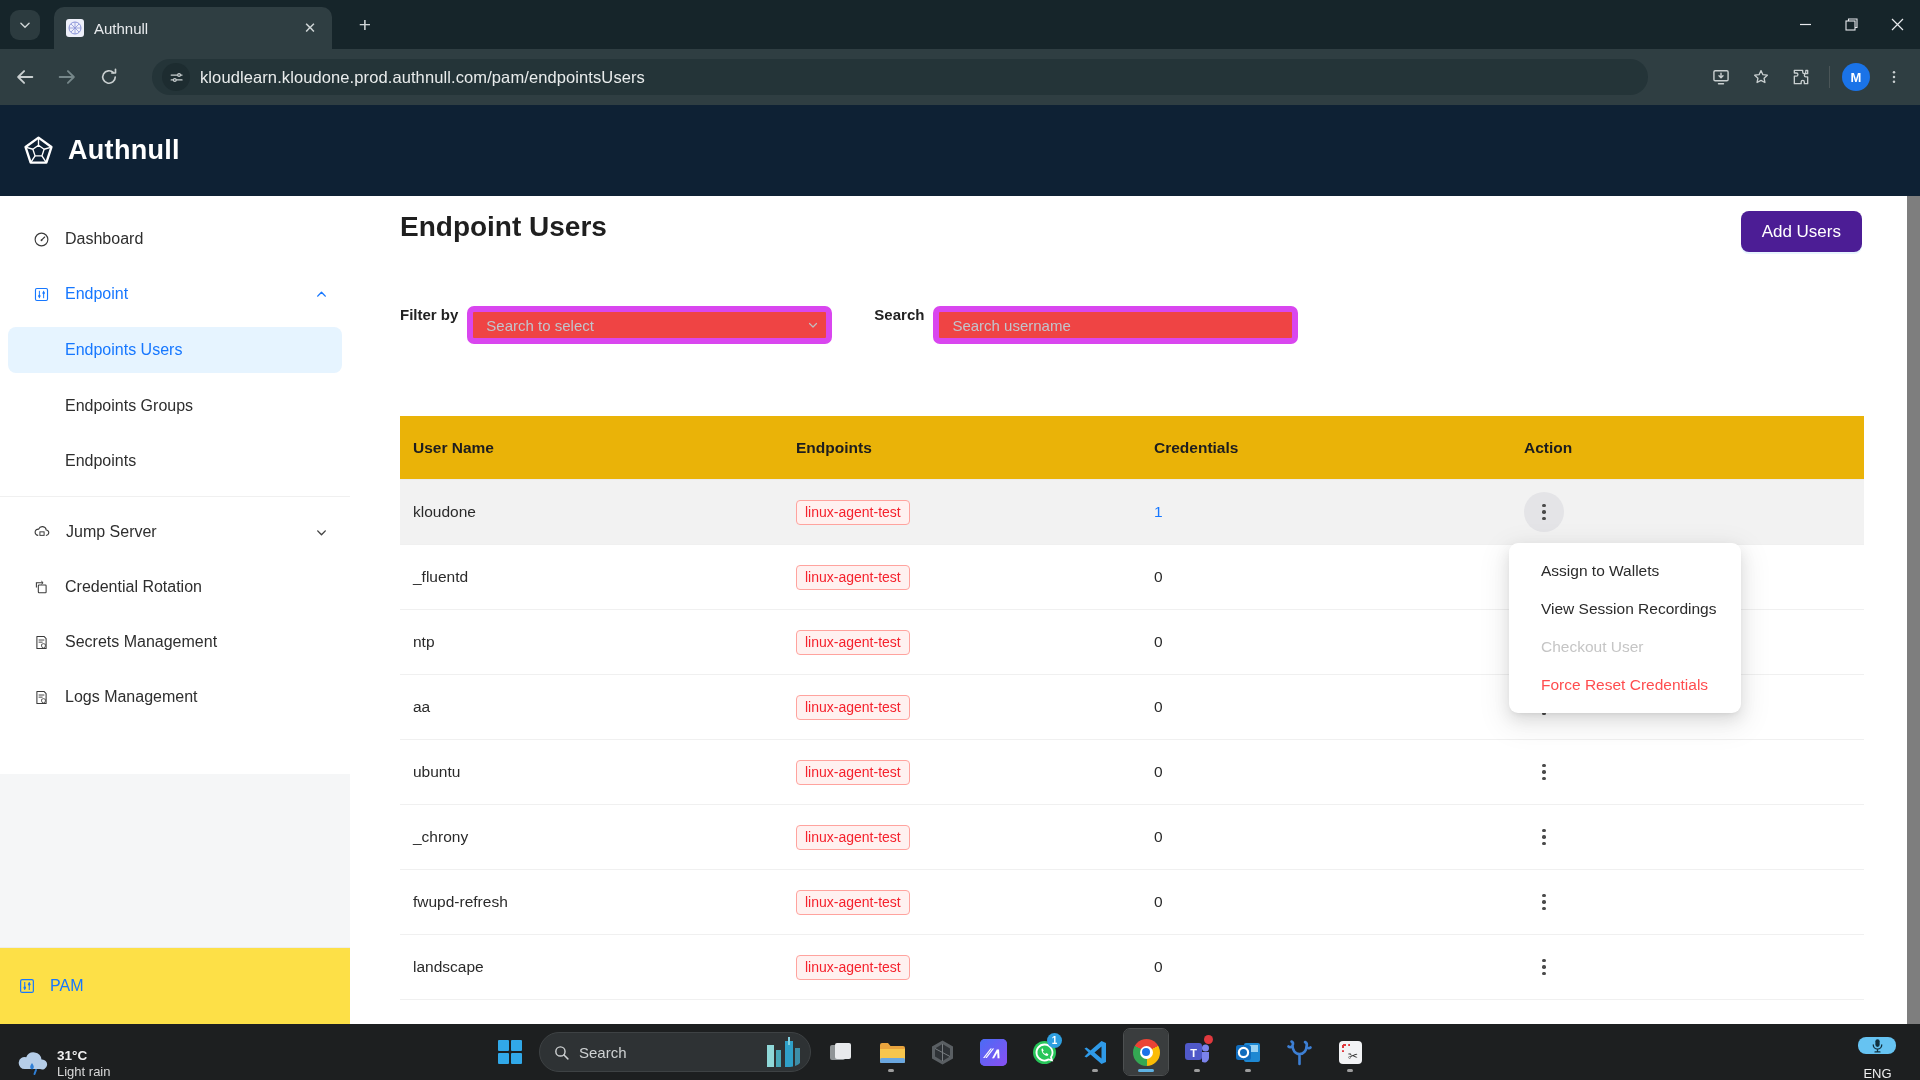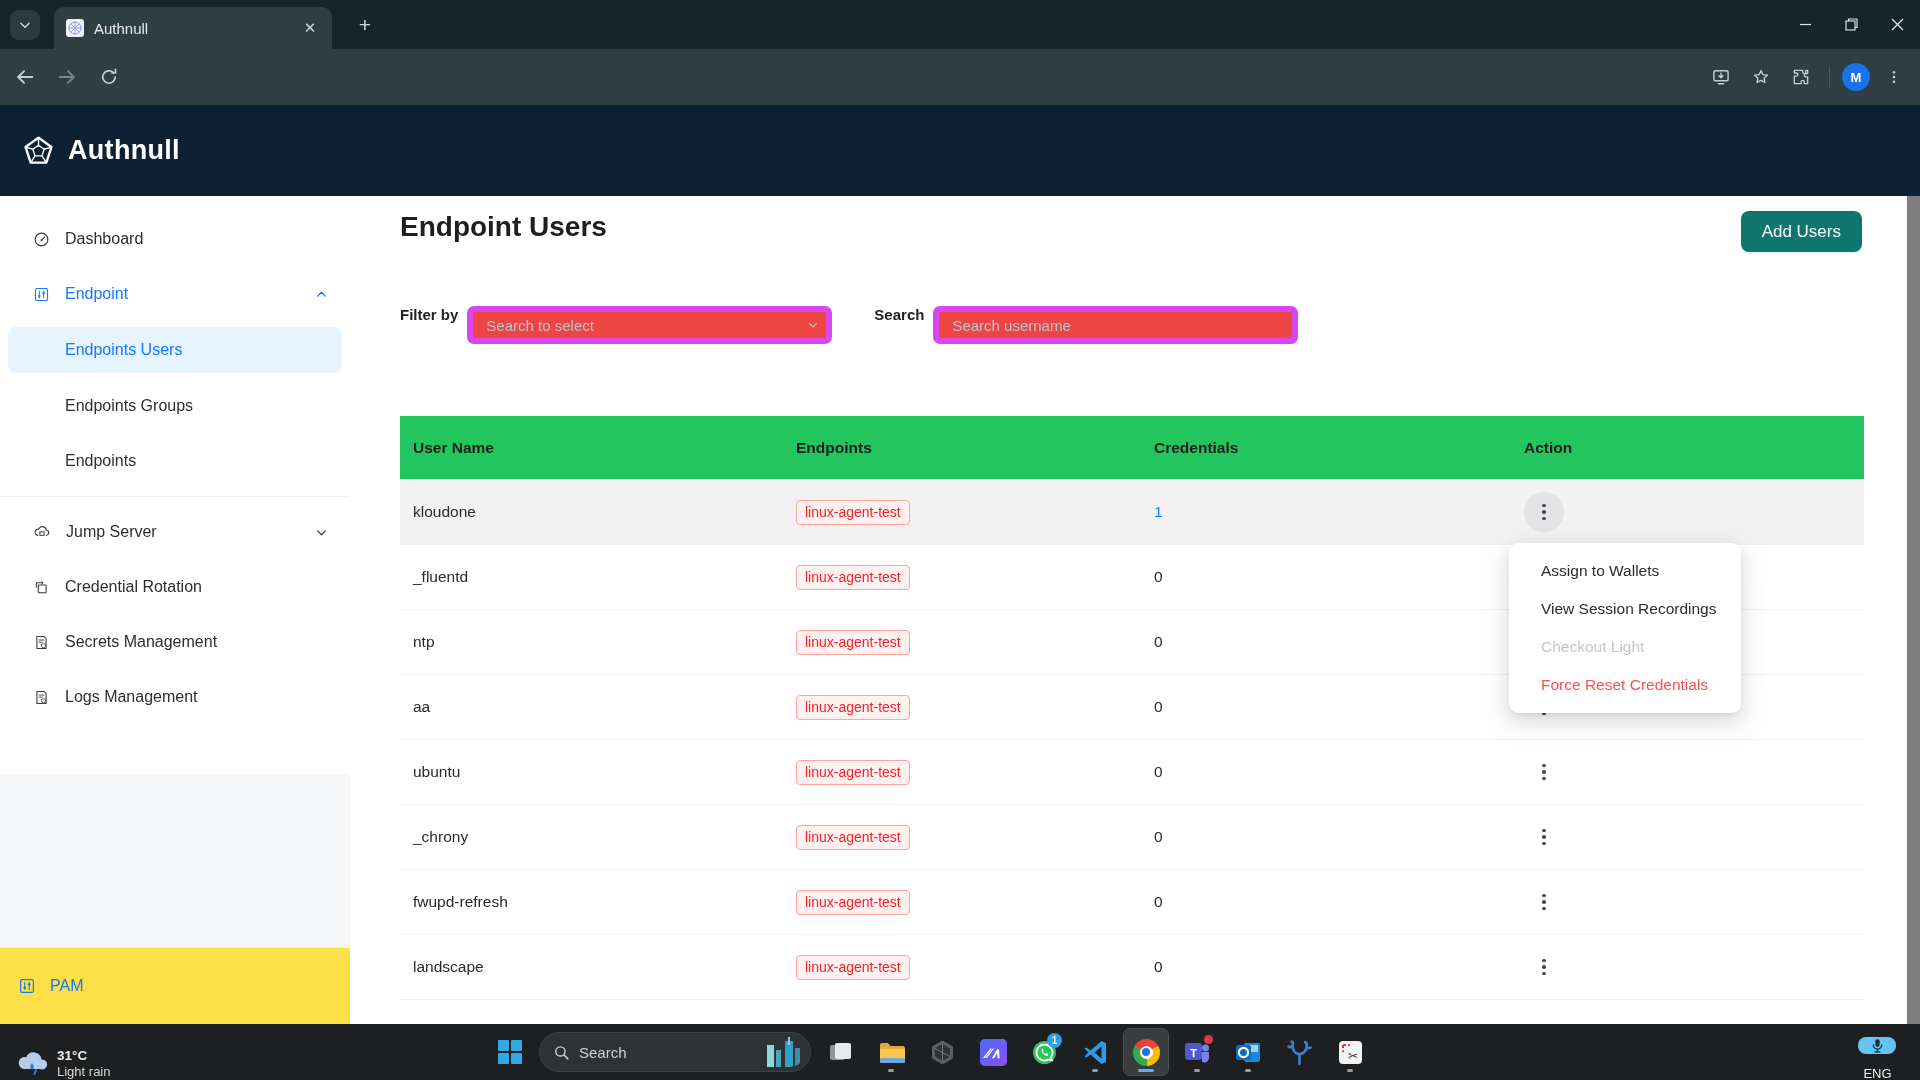--- a/index.html
+++ b/index.html
@@ -40,33 +40,33 @@
   .nav-sub { height:44px; display:flex; align-items:center; padding-left:65px; color:#2e2e2e; font-size:16px; }
   .nav-sub.active { height:46px; margin:0 8px; padding-left:57px; background:#e6f4ff; border-radius:8px; color:#1677ff; }
   .nav-divider { height:1px; background:#f0f0f0; margin:2px 0; }
   .side-filler { position:absolute; top:578px; bottom:77px; left:0; right:0; background:#f5f6f7; }
   .side-footer { position:absolute; bottom:0; left:0; right:0; height:77px; background:#fde047; border-top:1px solid #ececec; display:flex; align-items:center; padding-left:18px; gap:14px; color:#1677ff; font-size:16px; }
 
   
   .content { position:absolute; top:91px; left:350px; right:13px; bottom:0; background:#fff; }
   .c-head { position:absolute; top:15px; left:50px; right:45px; display:flex; justify-content:space-between; align-items:flex-start; }
   .c-title { font-size:28px; font-weight:bold; color:#1f1f1f; }
-  .btn-primary { background:#0f766e; color:#fff; border:none; border-radius:8px; height:41px; padding:0 21px; font-size:17px; font-family:"Liberation Sans",sans-serif; box-shadow:0 2px 0 rgba(5,145,255,.1); }
+  .btn-primary { background:#4c1d95; color:#fff; border:none; border-radius:8px; height:41px; padding:0 21px; font-size:17px; font-family:"Liberation Sans",sans-serif; box-shadow:0 2px 0 rgba(5,145,255,.1); }
   .filters { position:absolute; top:110px; left:50px; display:flex; gap:42px; }
   .fgroup { display:flex; gap:9px; }
   .flabel { font-size:15px; font-weight:bold; color:#222; }
   .fcontrol { position:relative; width:365px; height:38px; }
   .fcontrol input { width:100%; height:100%; border:6px solid #d946ef; border-radius:7px; padding:0 13px; font-size:15px; font-family:"Liberation Sans",sans-serif; color:#333; outline:none; background:#ef4444; }
   .fcontrol input::placeholder { color:#c1c5cc; }
   .fchev { position:absolute; right:13px; top:13px; }
 
   
   .table { position:absolute; top:220px; left:50px; width:1464px; }
   .trow { display:grid; grid-template-columns:383px 358px 370px 1fr; align-items:center; height:65px; border-bottom:1px solid #f0f0f0; background:#fff; }
-  .thead { height:64px; background:#22c55e; border-bottom:1px solid #ececec; }
+  .thead { height:64px; background:#eab308; border-bottom:1px solid #ececec; }
   .thead .cell { font-weight:bold; color:#1d1d1f; font-size:15.5px; }
   .cell { padding-left:13px; font-size:15.5px; color:#2a2a2a; }
   .trow.hover { background:#f2f2f2; }
   .tag { display:inline-block; background:#fff1f0; border:1px solid #ffa39e; color:#f5222d; font-size:14px; padding:2px 8px; border-radius:4px; line-height:19px; }
   .cred-link { color:#1677ff; }
   .dots-btn { width:40px; height:40px; border-radius:50%; display:flex; align-items:center; justify-content:center; }
   .dots-btn.ring { background:#e4e4e7; }
   .dots { display:flex; flex-direction:column; gap:3px; }
   .dots i { width:3.5px; height:3.5px; border-radius:50%; background:#4a4a4a; }
 
@@ -154,20 +154,30 @@
       <svg width="22" height="22" viewBox="0 0 24 24">
           <path d="M4 12 H19 M13 5.5 L19.5 12 L13 18.5" fill="none" stroke="#76878a" stroke-width="2" stroke-linecap="round" stroke-linejoin="round"></path>
         </svg>
     </div>
     <div class="navbtn">
       <svg width="20" height="20" viewBox="0 0 24 24">
           <path d="M19.5 12 a7.5 7.5 0 1 1 -2.2 -5.3" fill="none" stroke="#c9cfd0" stroke-width="2" stroke-linecap="round"></path>
           <path d="M19.8 2.8 v4.4 h-4.4" fill="none" stroke="#c9cfd0" stroke-width="2" stroke-linecap="round" stroke-linejoin="round"></path>
         </svg>
     </div>
+    <div class="omnibox">
+      <div class="siteinfo">
+        <svg width="17" height="17" viewBox="0 0 24 24">
+          <path d="M4.5 8.5 h8.5 M18 8.5 h1.8 M4.5 15.5 h3 M12 15.5 h7.8" stroke="#c9cfd0" stroke-width="1.8" stroke-linecap="round"></path>
+          <circle cx="15.6" cy="8.5" r="2" fill="none" stroke="#c9cfd0" stroke-width="1.7"></circle>
+          <circle cx="9.6" cy="15.5" r="2" fill="none" stroke="#c9cfd0" stroke-width="1.7"></circle>
+        </svg>
+      </div>
+      <span class="urltext">kloudlearn.kloudone.prod.authnull.com/pam/endpointsUsers</span>
+    </div>
     <div class="tb-right">
       <div class="tb-icon">
         <svg width="20" height="20" viewBox="0 0 24 24">
             <rect x="3.5" y="4.5" width="17" height="12" rx="1.5" fill="none" stroke="#c9cfd0" stroke-width="1.7"></rect>
             <path d="M9 20 h6" stroke="#c9cfd0" stroke-width="1.7" stroke-linecap="round"></path>
             <path d="M12 7.5 v5 M9.6 10.5 L12 13 l2.4 -2.5" fill="none" stroke="#c9cfd0" stroke-width="1.7" stroke-linecap="round" stroke-linejoin="round"></path>
           </svg>
       </div>
       <div class="tb-icon">
         <svg width="20" height="20" viewBox="0 0 24 24">
@@ -441,21 +451,21 @@
                 </div>
               </div>
             </div>
         </div>
       </div>
     </div>
 
     <div class="ctxmenu">
       <div class="ctxitem">Assign to Wallets</div>
       <div class="ctxitem">View Session Recordings</div>
-      <div class="ctxitem disabled">Checkout Light</div>
+      <div class="ctxitem disabled">Checkout User</div>
       <div class="ctxitem danger">Force Reset Credentials</div>
     </div>
 
   </div>
 
   <div class="taskbar">
 
     <div class="weather">
       <svg width="32" height="30" viewBox="0 0 32 30">
         <path d="M9 20 a6 6 0 1 1 1.2 -11.8 A8 8 0 0 1 25.5 10.5 A5 5 0 1 1 24 20 Z" fill="#b5cde8"></path>

